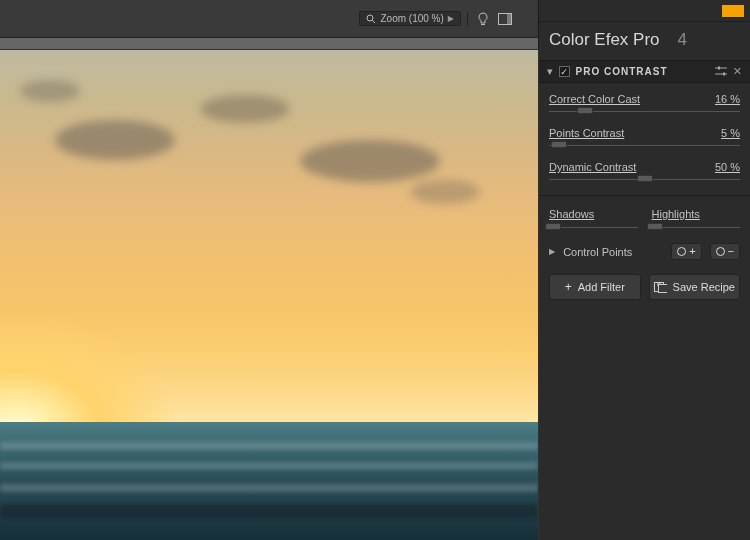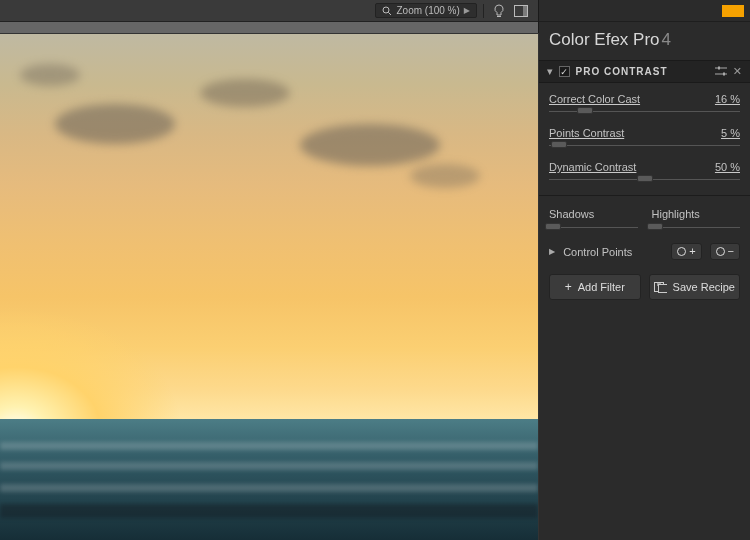--- a/index.html
+++ b/index.html
@@ -4,22 +4,22 @@
 <style>
 * { box-sizing: border-box; margin: 0; padding: 0; font-family: Arial, Helvetica, sans-serif; }
 html, body { width: 750px; height: 540px; overflow: hidden; background: #4a4a4a; }
 
 .app { display: flex; width: 100%; height: 100%; }
 
 
 .left { flex: 1 1 auto; display: flex; flex-direction: column; background: #666; position: relative; }
 
 .toolbar {
-  height: 22px; background: #3a3a3a; display: flex; align-items: center;
-  justify-content: flex-end; gap: 4px; padding: 0 8px; font-size: 10px; color: #bbb;
+  height: 38px; background: #3a3a3a; display: flex; align-items: center;
+  justify-content: flex-end; gap: 4px; padding: 0 24px; font-size: 10px; color: #bbb;
   border-bottom: 1px solid #222;
 }
 .toolbar .zoom-group {
   display: flex; align-items: center; gap: 4px; background: #2e2e2e;
   border: 1px solid #222; border-radius: 2px; padding: 1px 6px;
 }
 .toolbar .divider { width: 1px; height: 14px; background: #222; margin: 0 2px; }
 .toolbar .tbtn {
   width: 18px; height: 16px; display: flex; align-items: center; justify-content: center;
   cursor: pointer; color: #bbb;
@@ -59,21 +59,21 @@
   width: 212px; flex: 0 0 212px; background: #2b2b2b; color: #c9c9c9;
   display: flex; flex-direction: column; font-size: 11px;
   border-left: 1px solid #1a1a1a;
 }
 .panel-header {
   height: 22px; display:flex; align-items:center; justify-content:flex-end;
   padding: 0 6px; background:#2b2b2b; border-bottom:1px solid #1e1e1e;
 }
 .logo { width:22px; height:12px; background:#f5a100; }
 
-.title-row { padding: 8px 10px 10px; display:flex; align-items:baseline; gap:2px; }
+.title-row { padding: 8px 10px 10px; display:flex; align-items:baseline; gap:18px; }
 .title { font-size: 17px; font-weight: 300; color:#d7d7d7; }
 .title-ver { font-size: 17px; font-weight: 300; color:#8a8a8a; }
 
 .section-head {
   display:flex; align-items:center; gap:6px; background:#232323;
   padding: 4px 8px; border-top:1px solid #1a1a1a; border-bottom:1px solid #1a1a1a;
 }
 .section-head .chev { cursor:pointer; color:#aaa; }
 .section-head .chk {
   width:11px; height:11px; border:1px solid #666; background:#1a1a1a;
@@ -91,21 +91,21 @@
 .slider { position:relative; height:8px; }
 .track { position:absolute; left:0; right:0; top:4px; height:1px; background:#555; }
 .thumb {
   position:absolute; top:0; width:16px; height:7px; background:#5a5a5a;
   border:1px solid #333; border-radius:2px; transform:translateX(-50%); cursor:pointer;
 }
 
 .hr { height:1px; background:#1c1c1c; margin:6px 0; }
 
 .two-col { display:flex; gap:14px; padding: 6px 10px 4px; }
-.two-col .col { flex:1; display:flex; flex-direction:column; gap:3px; }
+.two-col .col { flex:1; display:flex; flex-direction:column; gap:3px;text-decoration:underline; }
 .two-col .lbl { color:#c2c2c2; }
 
 .cp-row {
   display:flex; align-items:center; gap:8px; padding: 8px 10px 10px;
 }
 .cp-row .chev { cursor:pointer; color:#aaa; }
 .cp-row .lbl { flex:1; color:#c2c2c2; }
 .pill {
   display:flex; align-items:center; gap:3px; background:#3a3a3a;
   border:1px solid #232323; border-radius:3px; padding:2px 5px; cursor:pointer; color:#ddd;

